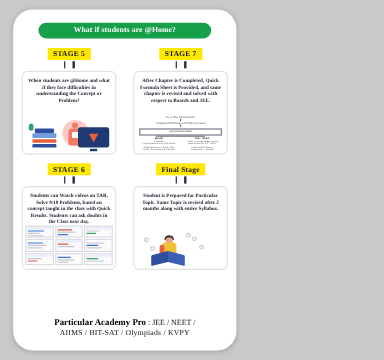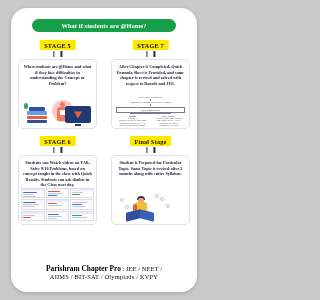--- a/index.html
+++ b/index.html
@@ -417,19 +417,19 @@
             <div class="fs-book-l"></div>
             <div class="fs-book-r"></div>
           </div>
         </div>
       </div>
 
     </div>
 
     <div class="footer">
       <div class="footer-line1">
-        <span class="footer-brand">Parishram Chapter Pro</span><span> : </span><span>JEE /  NEET /</span>
+        <span class="footer-brand">Particular Academy Pro</span><span> : </span><span>JEE /  NEET /</span>
       </div>
       <div class="footer-line2">AIIMS  /  BIT-SAT  /  Olympiads  /  KVPY</div>
     </div>
 
   </div>
 </div>
 
 </body></html>

